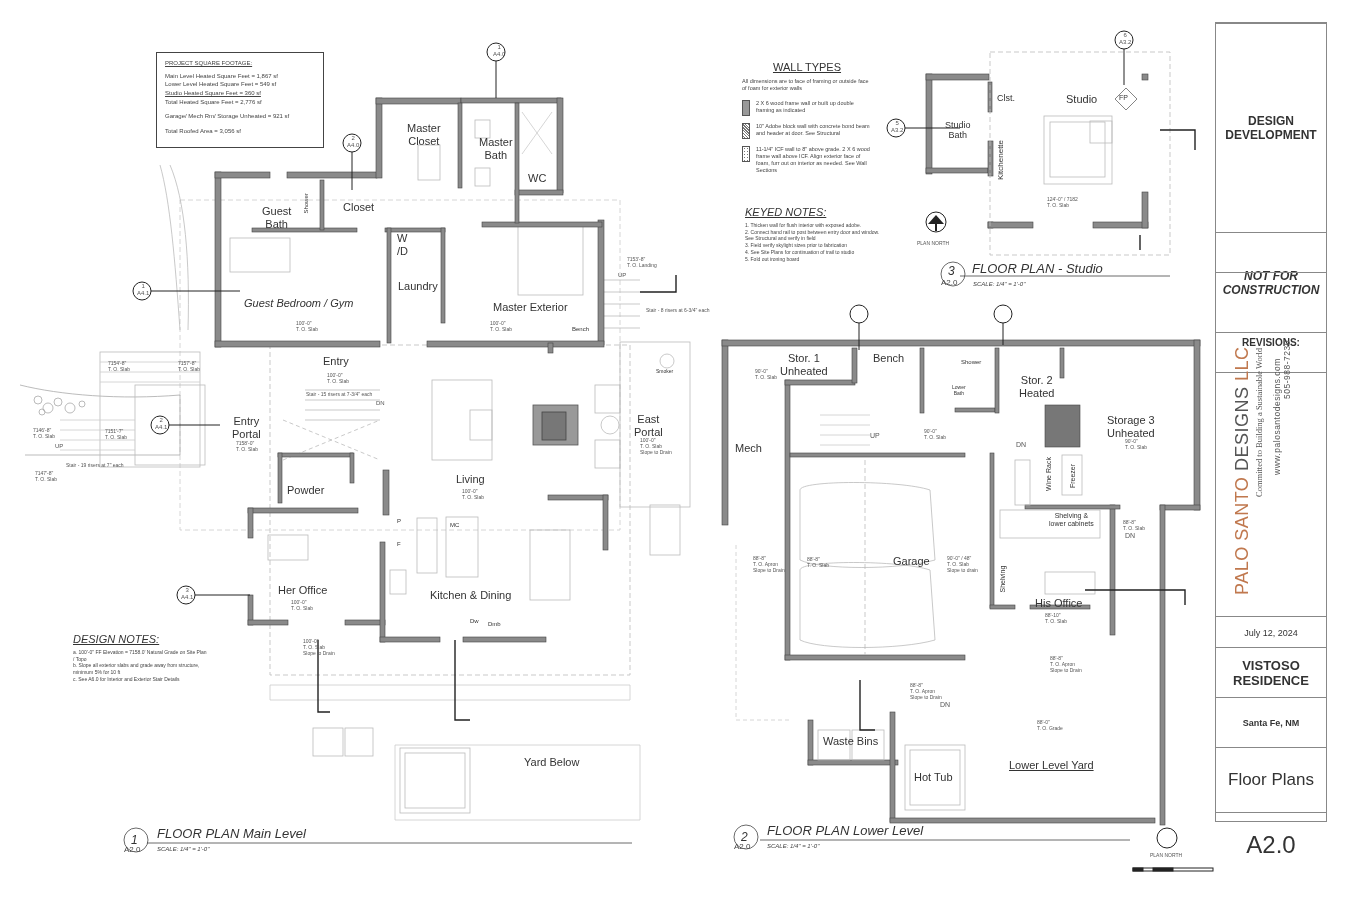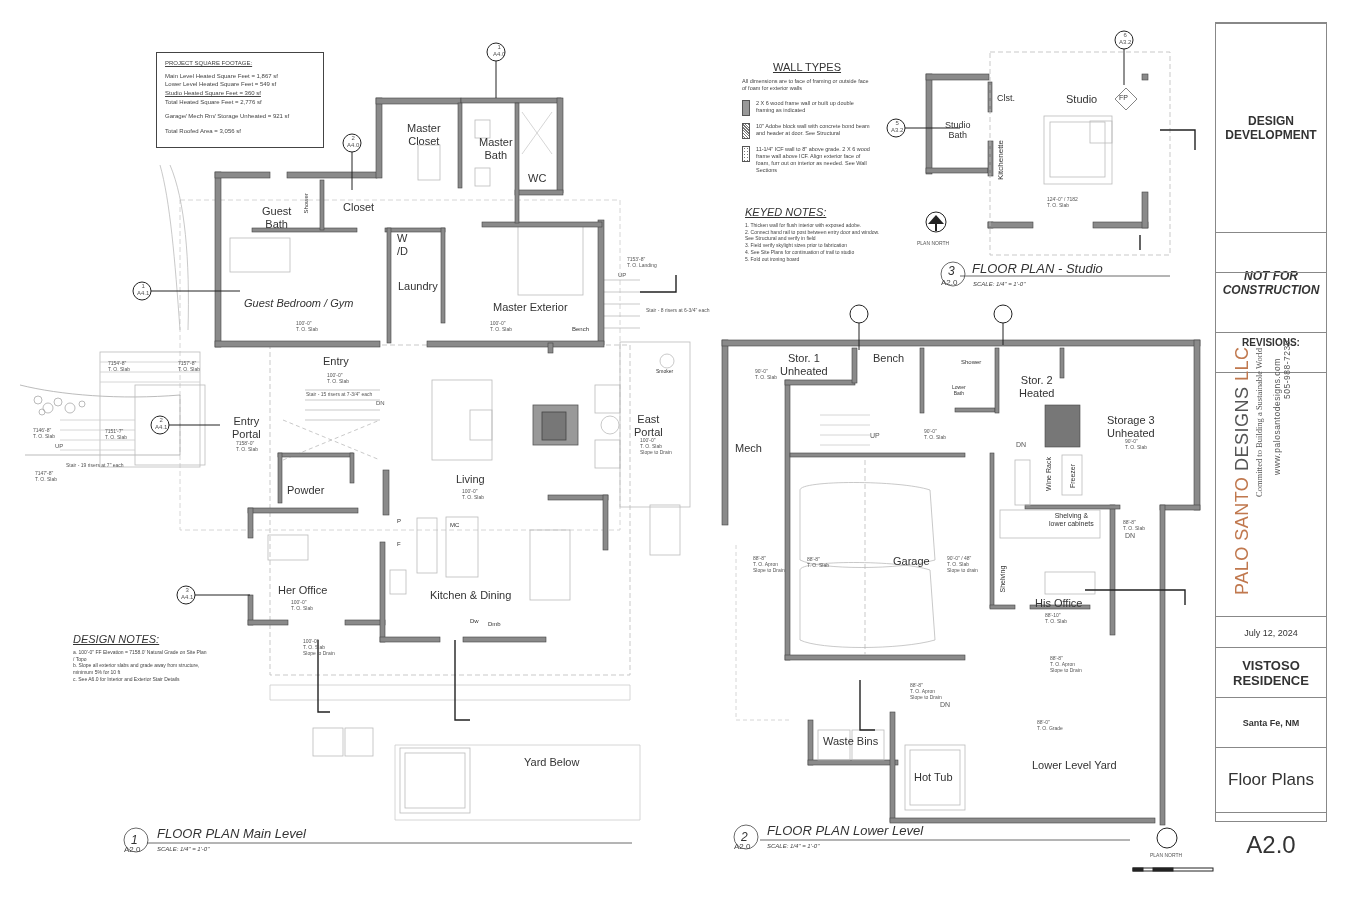--- a/index.html
+++ b/index.html
@@ -388,21 +388,21 @@
 <div class="room" style="left:735px;top:442px;">Mech</div>
 <div class="room" style="left:1032px;top:470px;font-size:7px;transform:rotate(-90deg);">Wine Rack</div>
 <div class="room" style="left:1061px;top:472px;font-size:7px;transform:rotate(-90deg);">Freezer</div>
 <div class="room" style="left:1049px;top:512px;font-size:7px;white-space:pre;">Shelving &amp;
 lower cabinets</div>
 <div class="room" style="left:893px;top:555px;">Garage</div>
 <div class="room" style="left:990px;top:575px;font-size:7px;transform:rotate(-90deg);">Shelving</div>
 <div class="room" style="left:1035px;top:597px;">His Office</div>
 <div class="room" style="left:823px;top:735px;">Waste Bins</div>
 <div class="room" style="left:914px;top:771px;">Hot Tub</div>
-<div class="room" style="left:1032px;top:759px;">Lower Level Yard</div>
+<div class="room" style="left:1009px;top:759px;text-decoration:underline;">Lower Level Yard</div>
 <div class="tiny" style="left:870px;top:432px;font-size:7px;">UP</div>
 <div class="tiny" style="left:1016px;top:441px;font-size:7px;">DN</div>
 <div class="tiny" style="left:1125px;top:532px;font-size:7px;">DN</div>
 <div class="tiny" style="left:940px;top:701px;font-size:7px;">DN</div>
 <div class="tiny" style="left:755px;top:368px;white-space:pre;">90'-0"
 T. O. Slab</div>
 <div class="tiny" style="left:924px;top:428px;white-space:pre;">90'-0"
 T. O. Slab</div>
 <div class="tiny" style="left:1125px;top:438px;white-space:pre;">90'-0"
 T. O. Slab</div>

